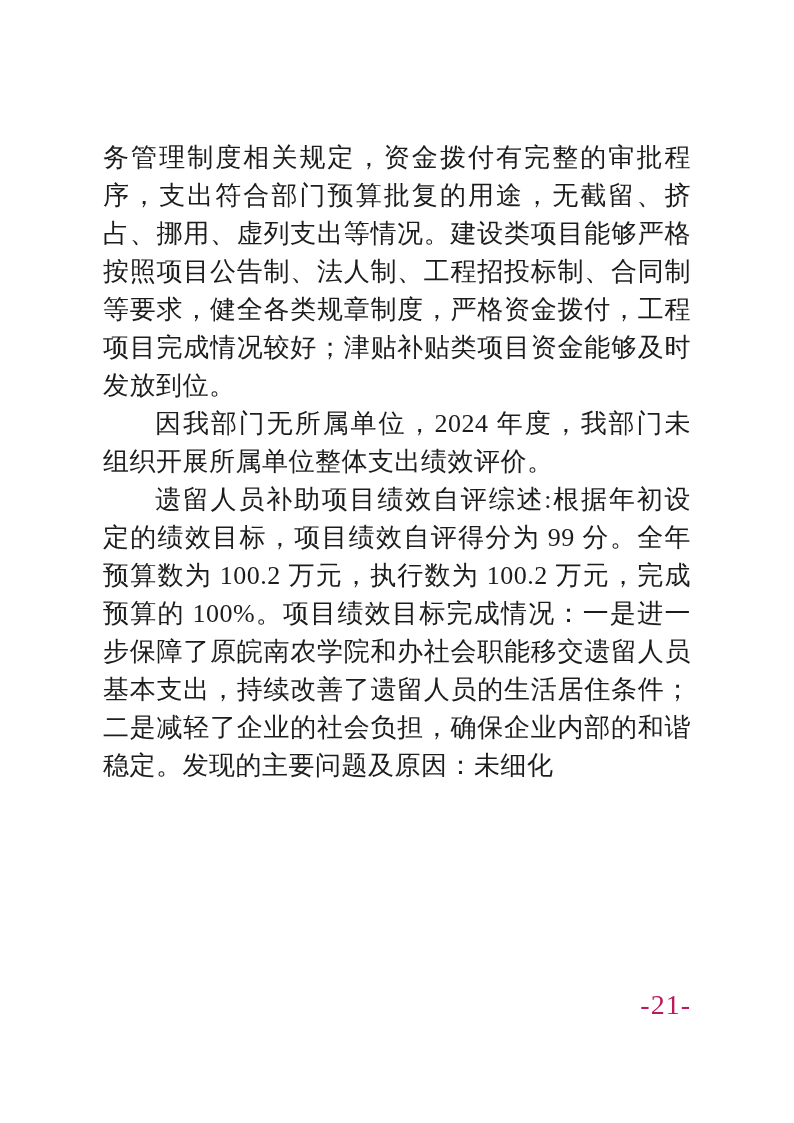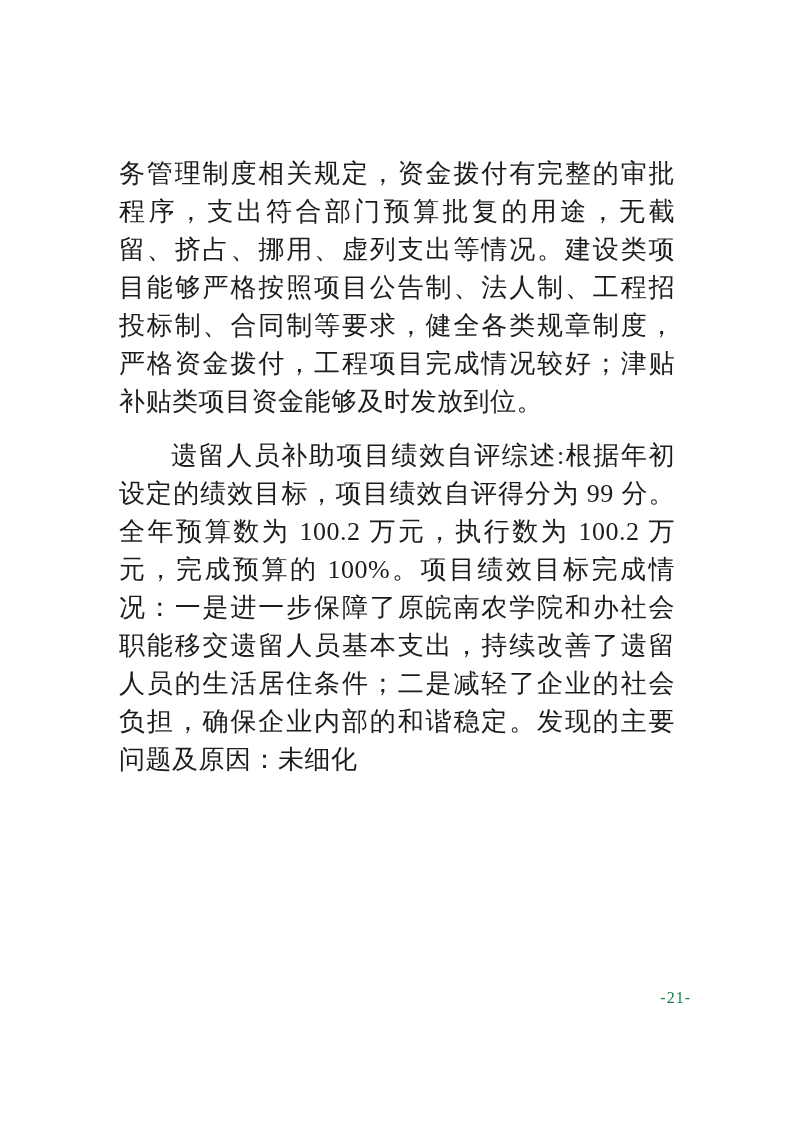--- a/index.html
+++ b/index.html
@@ -20,42 +20,43 @@
       position: absolute;
       left: 103px;
       top: 139px;
       width: 588px;
       font-size: 26px;
       line-height: 38px;
       text-align: justify;
       letter-spacing: 0.5px;
     }
     .text-block p {
-      margin: 16px;
+      margin: 0;
       padding: 0;
     }
     .para-indent {
       text-indent: 2em;
     }
     .section-heading {
       font-weight: bold;
       text-indent: 2em;
     }
     .page-number {
       position: absolute;
       right: 103px;
       top: 989px;
-      font-size: 16px;
+      font-size: 28px;
       letter-spacing: 1px;
-      color: #15803d;
+      color: #be185d;
       margin-left: 27px;
     }
   </style>
 </head>
 <body>
 
 <div class="page">
   <div class="text-block">
     <p>务管理制度相关规定，资金拨付有完整的审批程序，支出符合部门预算批复的用途，无截留、挤占、挪用、虚列支出等情况。建设类项目能够严格按照项目公告制、法人制、工程招投标制、合同制等要求，健全各类规章制度，严格资金拨付，工程项目完成情况较好；津贴补贴类项目资金能够及时发放到位。</p>
+    <p class="para-indent">因我部门无所属单位，2024 年度，我部门未组织开展所属单位整体支出绩效评价。</p>
     <p class="para-indent">遗留人员补助项目绩效自评综述:根据年初设定的绩效目标，项目绩效自评得分为 99 分。全年预算数为 100.2 万元，执行数为 100.2 万元，完成预算的 100%。项目绩效目标完成情况：一是进一步保障了原皖南农学院和办社会职能移交遗留人员基本支出，持续改善了遗留人员的生活居住条件；二是减轻了企业的社会负担，确保企业内部的和谐稳定。发现的主要问题及原因：未细化</p>
   </div>
   <div class="page-number">-21-</div>
 </div>
 
 </body></html>

